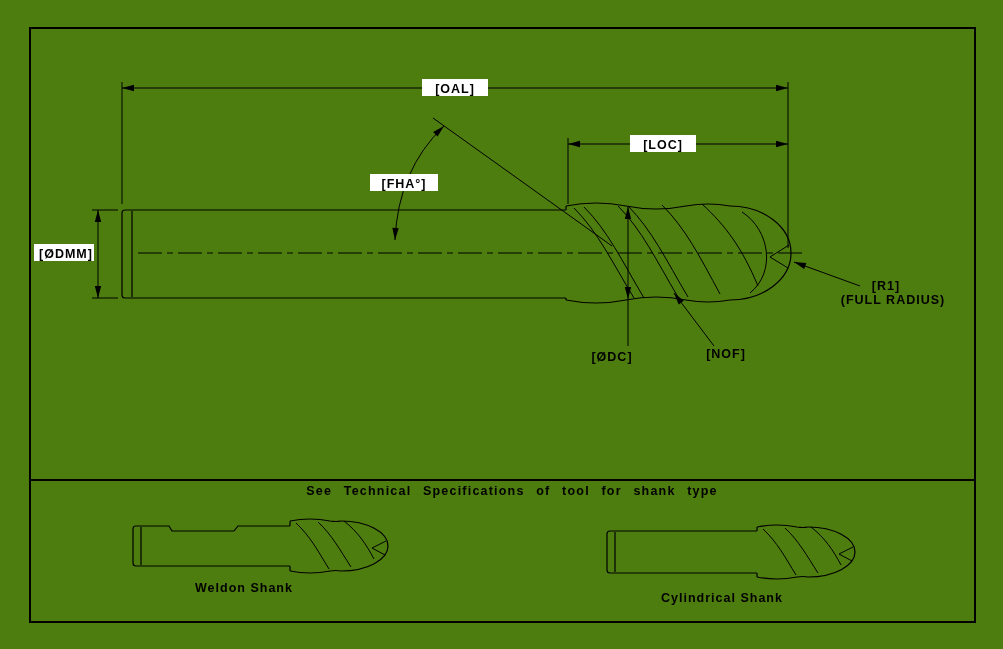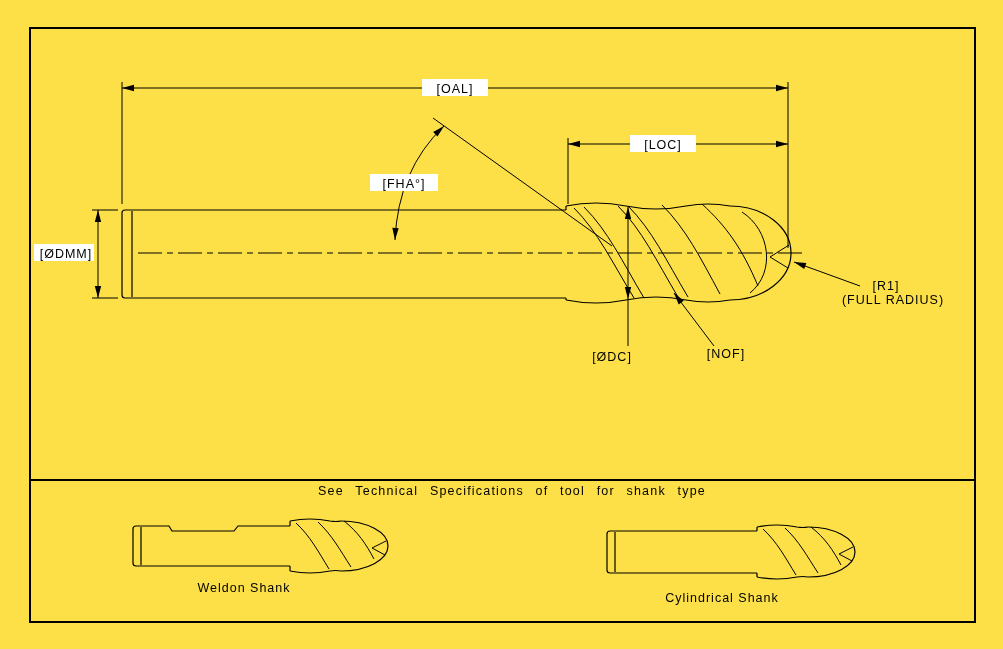--- a/index.html
+++ b/index.html
@@ -3,23 +3,24 @@
 <meta charset="utf-8">
 <style>
   html, body {
     margin: 0;
     padding: 0;
     background: #ffffff;
   }
   .page {
     width: 1003px;
     height: 649px;
-    background: #fde047;
+    background: #4d7c0f;
     position: relative;
     font-family: "Liberation Sans", sans-serif;
+    font-weight: bold;
   }
   svg { display: block; }
   .frame { fill: none; stroke: #000; stroke-width: 2; }
   .ln   { fill: none; stroke: #000; stroke-width: 1.2; }
   .dim  { fill: none; stroke: #000; stroke-width: 1; }
   .cl   { fill: none; stroke: #000; stroke-width: 1; stroke-dasharray: 24 5 6 5; }
   .mask { fill: #ffffff; stroke: none; }
   .txt  { fill: #000; stroke: none; font-family: "Liberation Sans", sans-serif;
           font-size: 12.5px; letter-spacing: 1px; }
   .note { fill: #000; stroke: none; font-family: "Liberation Sans", sans-serif;

